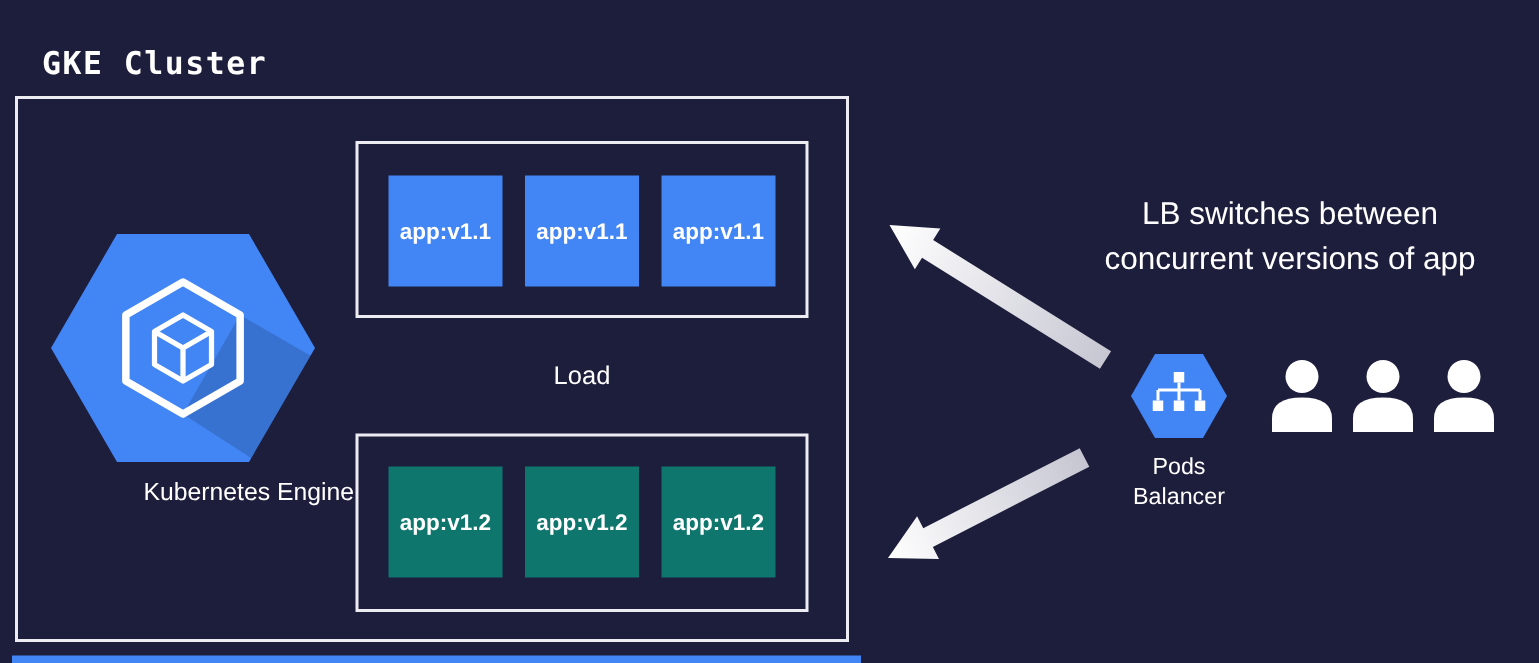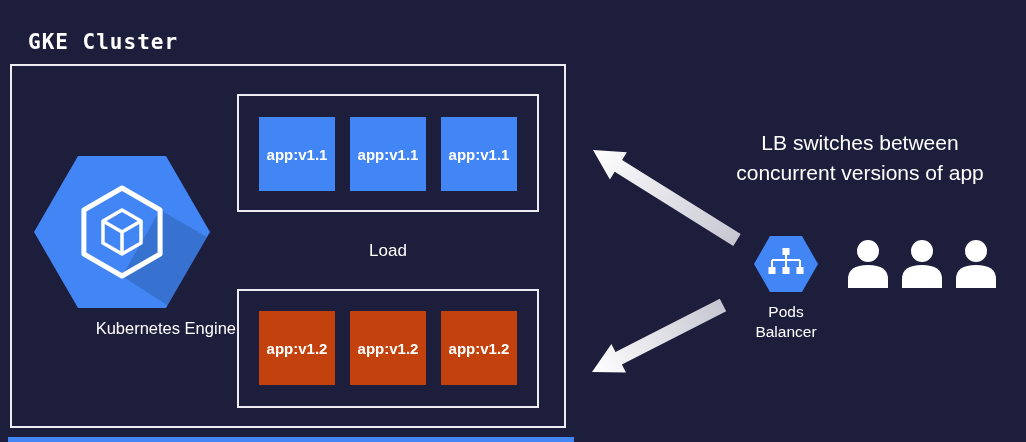--- a/index.html
+++ b/index.html
@@ -27,21 +27,21 @@
     border:2px solid #ECECF2;box-sizing:border-box;
   }
   .pods-box.top{top:94px;}
   .pods-box.bottom{top:289px;height:119px;}
   .pod{
     position:absolute;width:76px;height:74px;
     display:flex;align-items:center;justify-content:center;
     font-size:15px;color:#fff;font-weight:bold;
   }
   .pod.blue{background:#4285F4;top:117px;}
-  .pod.teal{background:#c2410c;top:311px;}
+  .pod.teal{background:#0f766e;top:311px;}
   .pod.c1{left:259px;} .pod.c2{left:350px;} .pod.c3{left:441px;}
   .pods-label{
     position:absolute;left:288px;top:241px;width:200px;
     text-align:center;font-size:17px;color:#fff;
   }
   .annotation{
     position:absolute;left:700px;top:128px;width:320px;
     text-align:center;font-size:21px;line-height:30px;color:#fff;
   }
   .lb-icon{position:absolute;left:754px;top:236px;width:64px;height:56px;}

